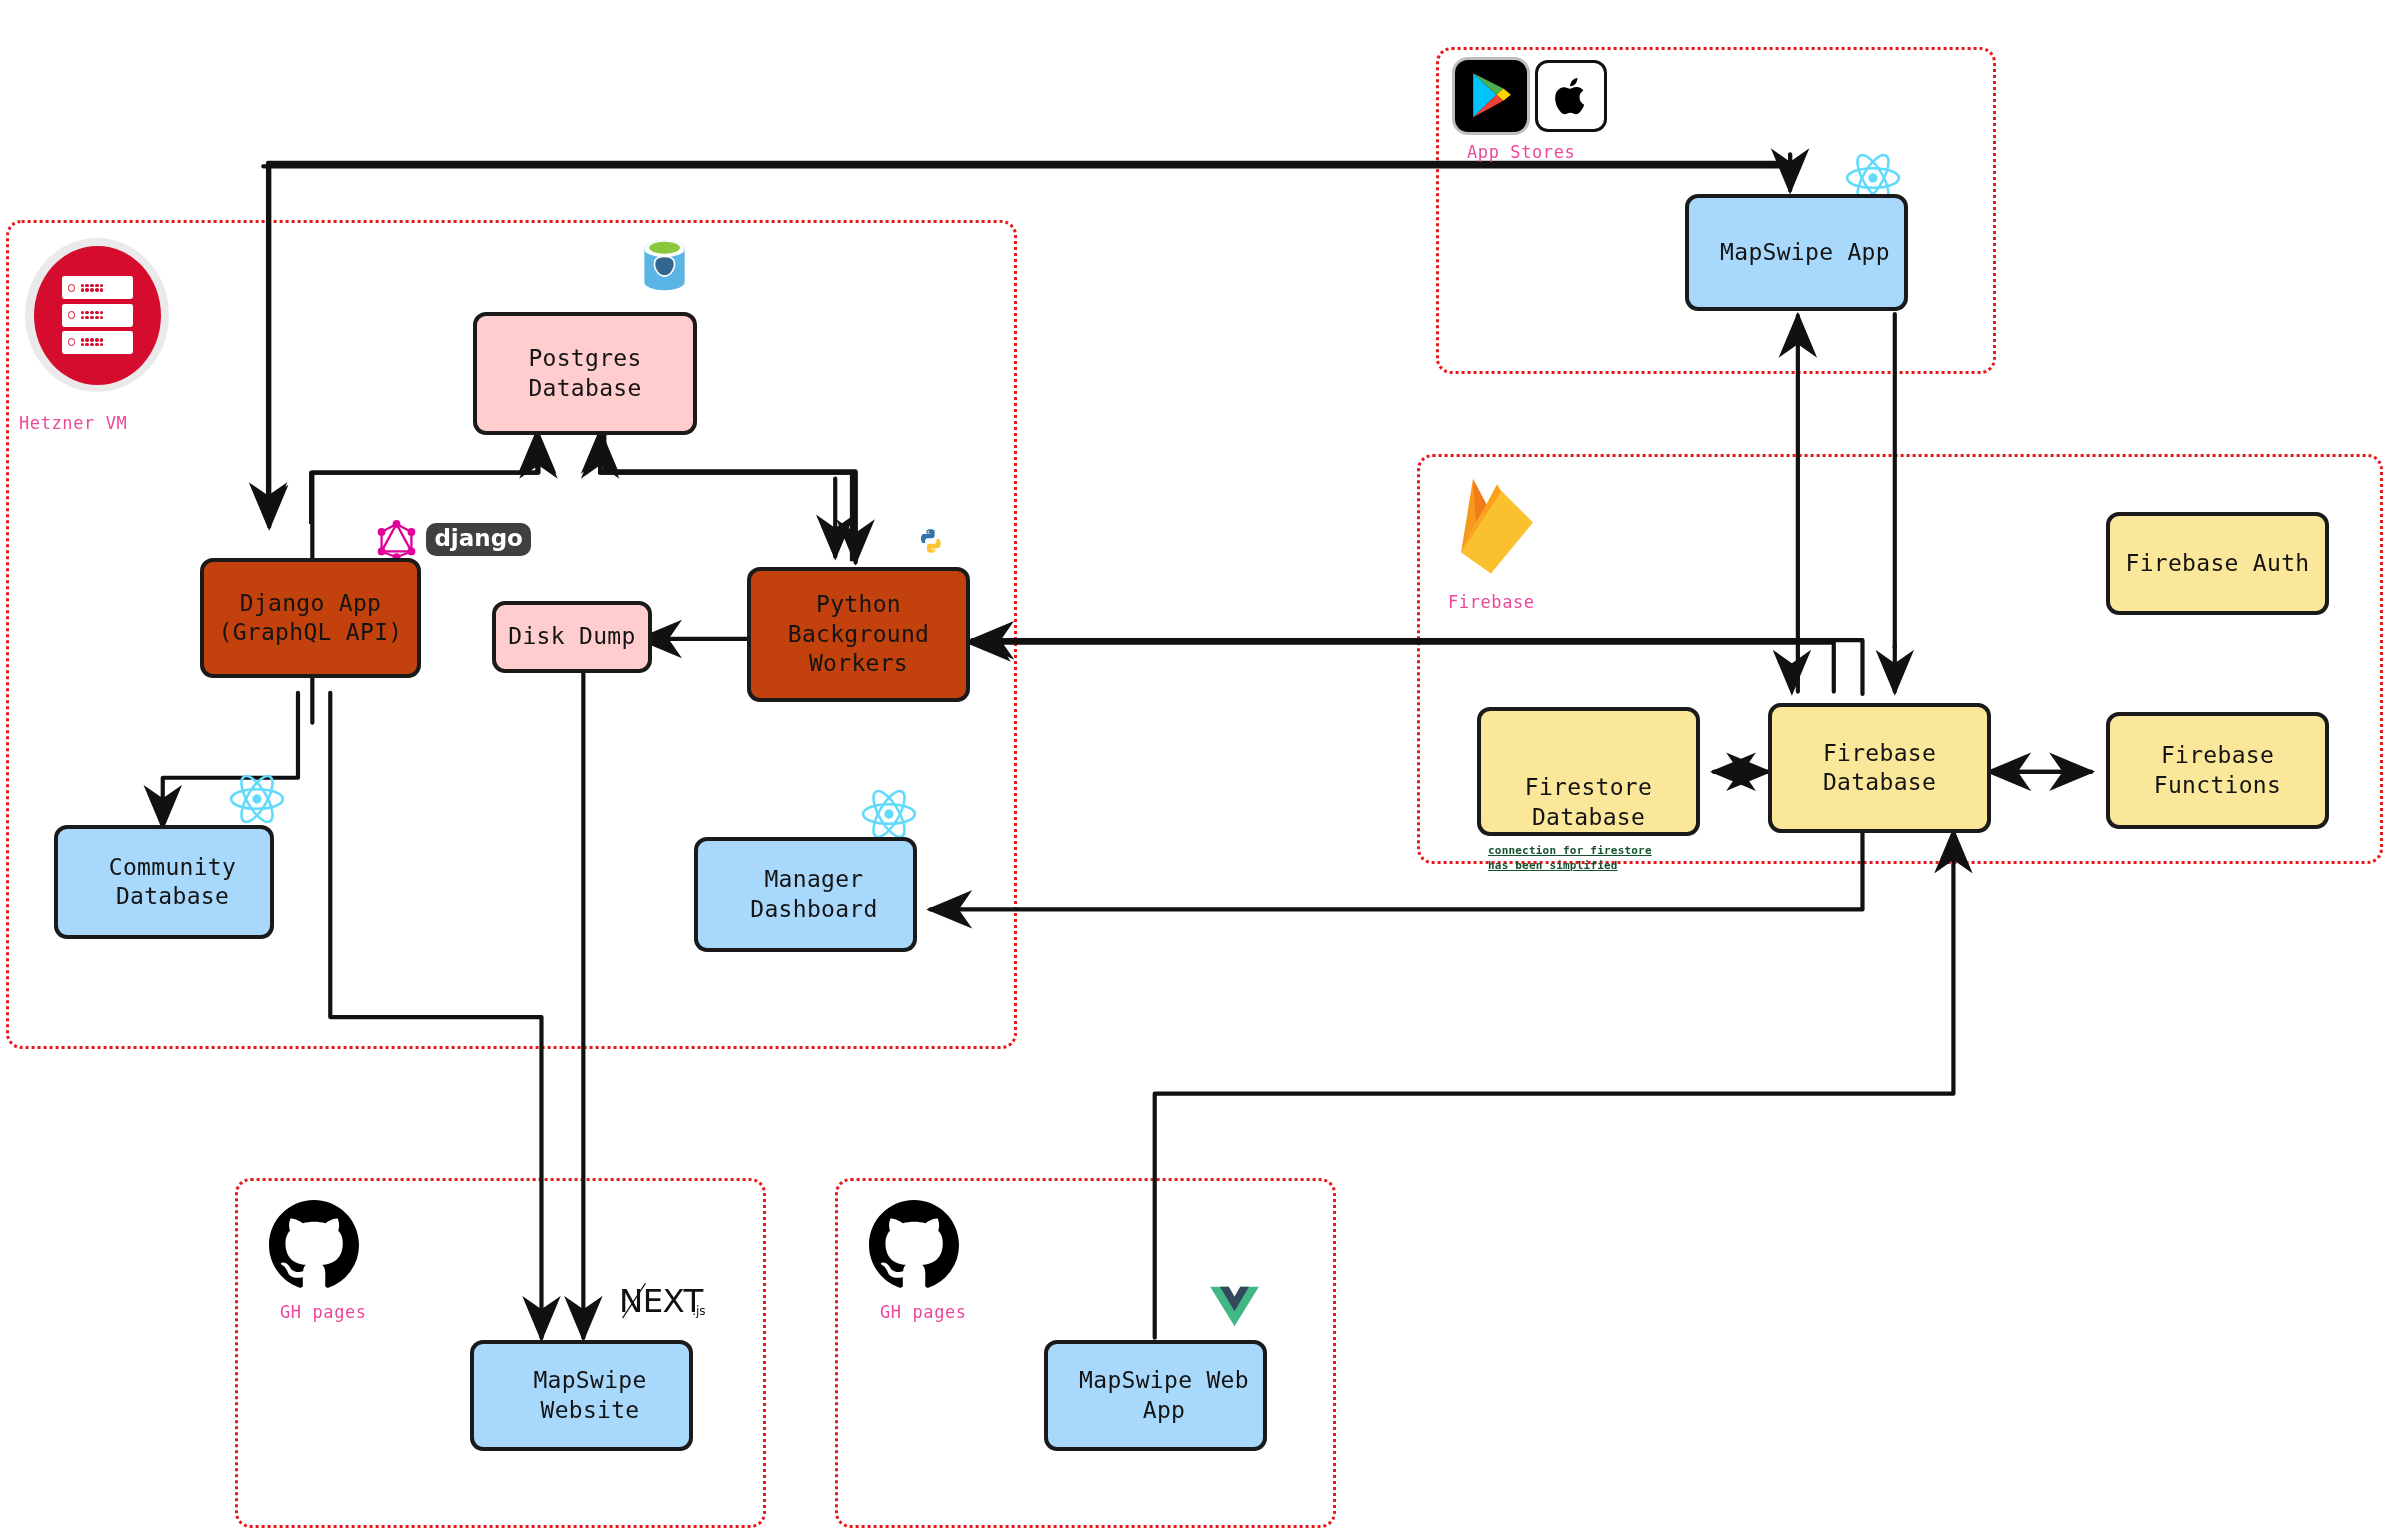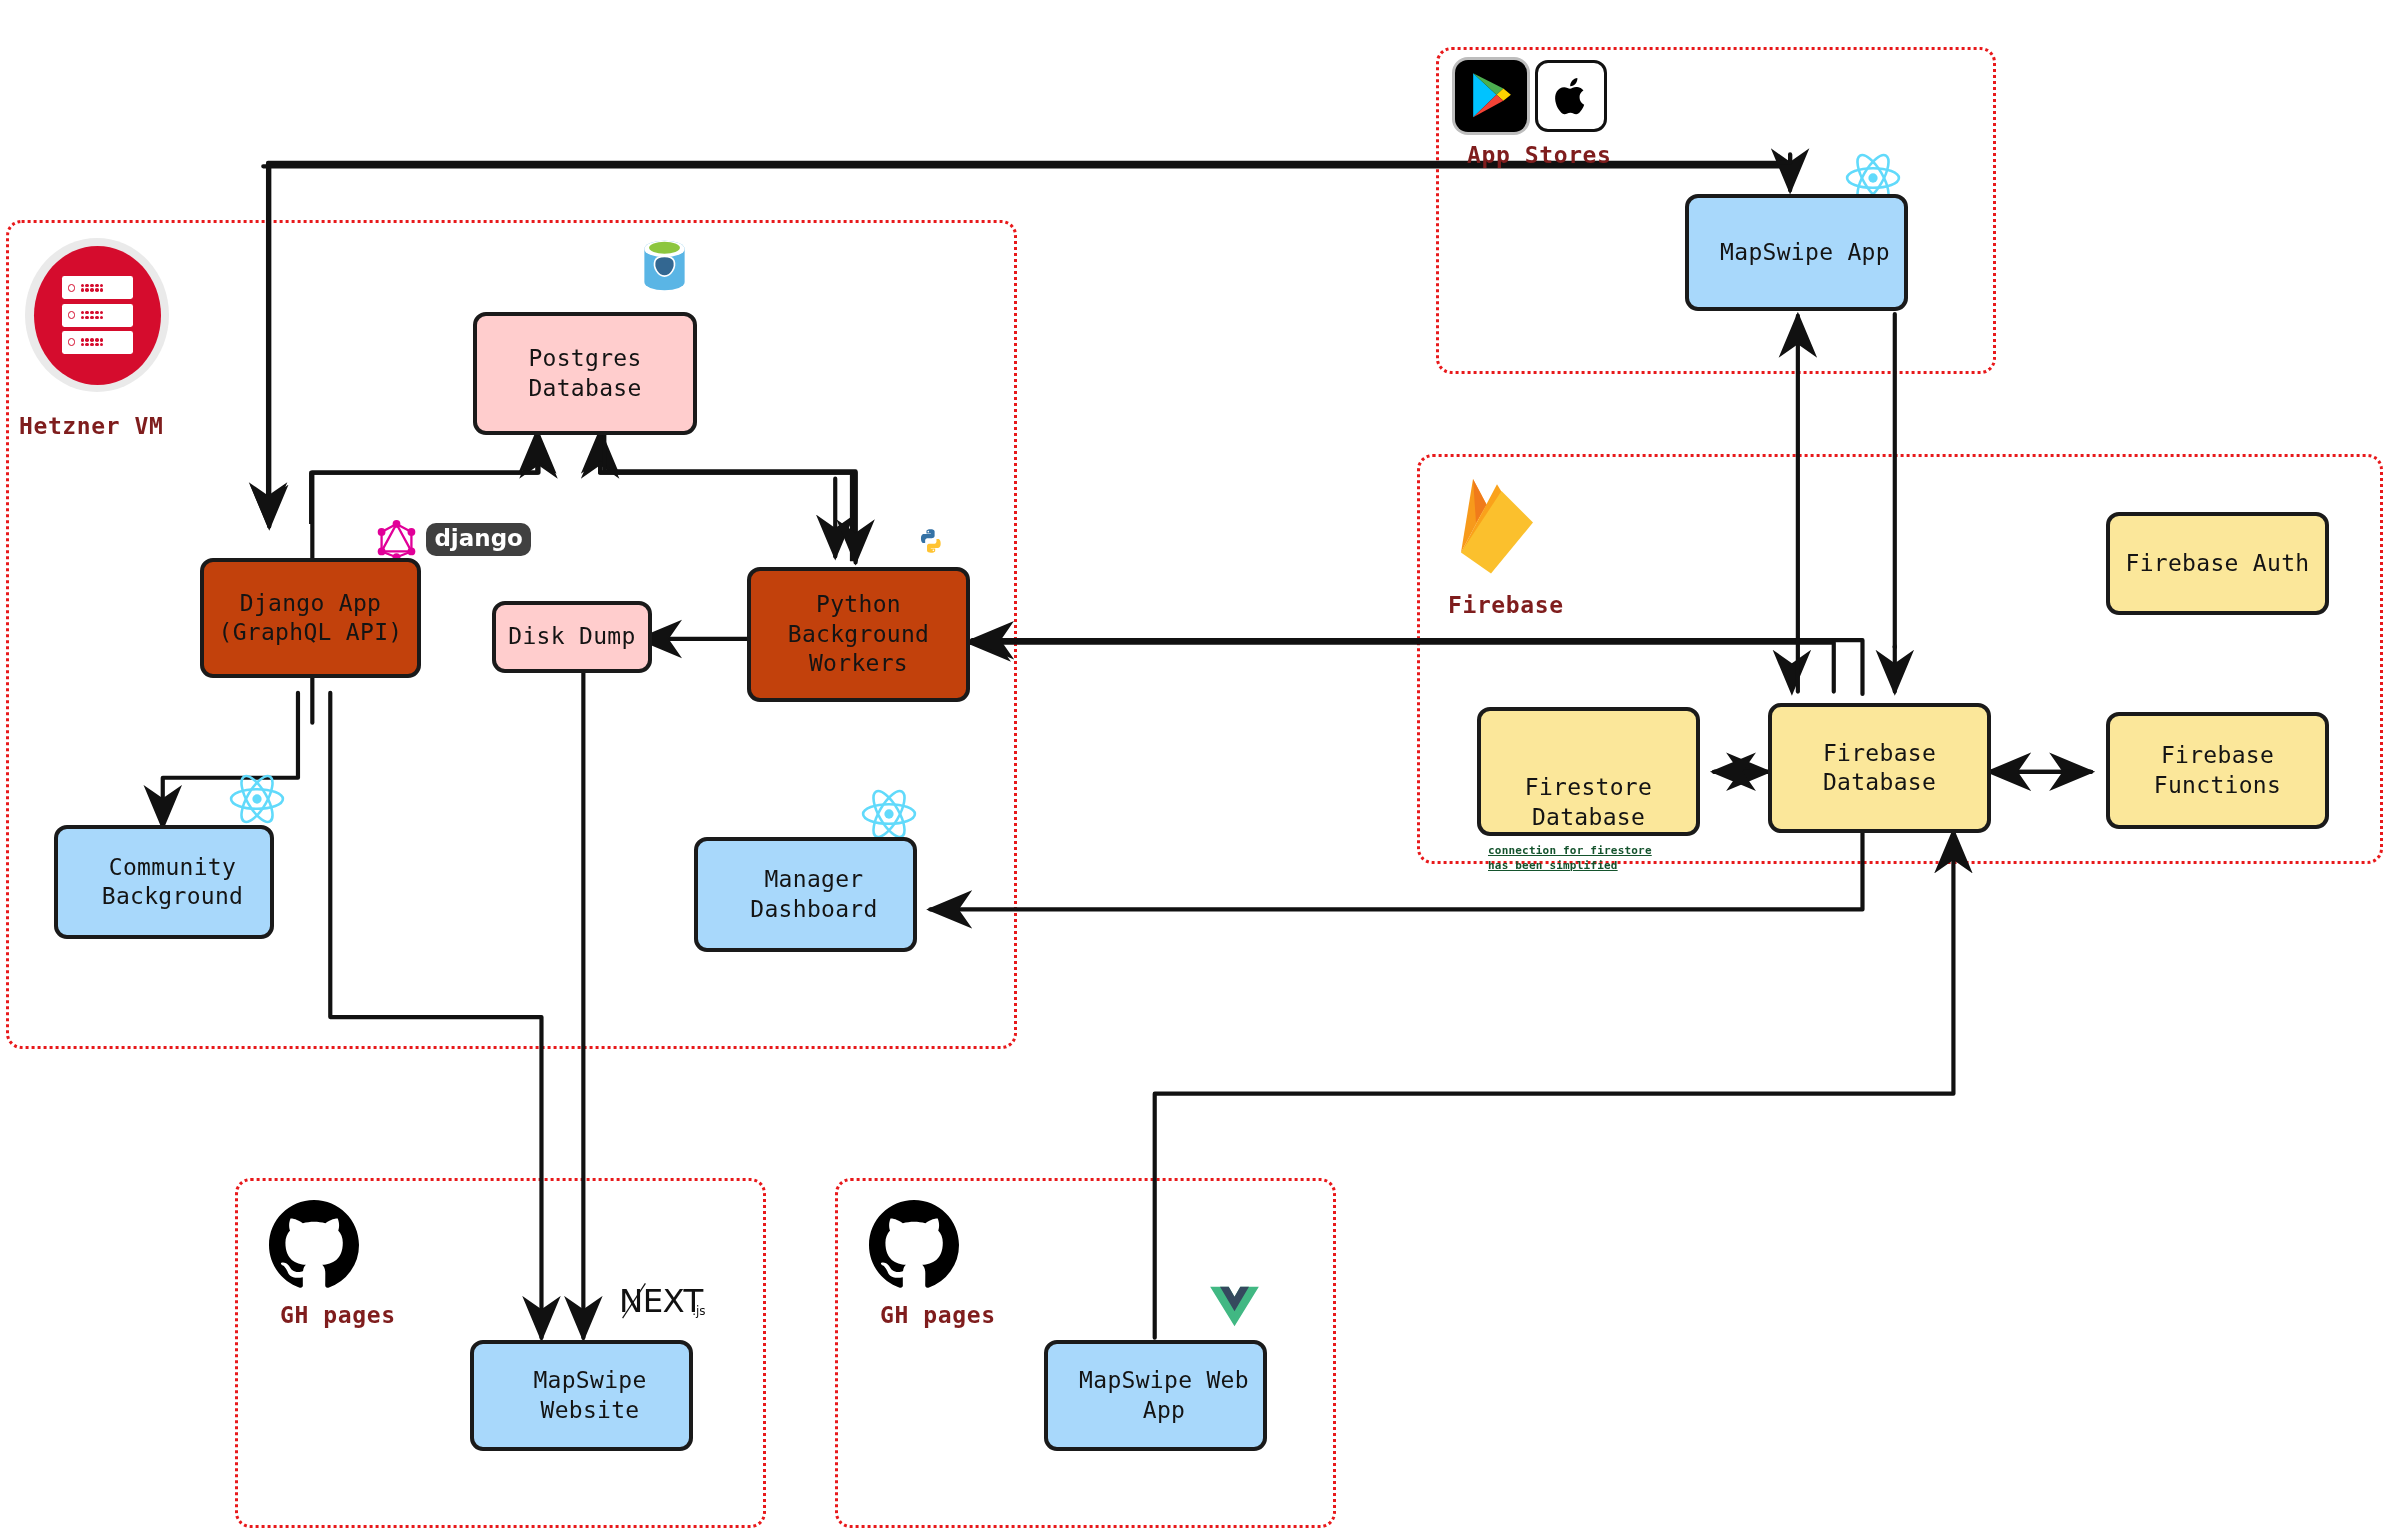--- a/index.html
+++ b/index.html
@@ -14,21 +14,21 @@
   .node{position:absolute;box-sizing:border-box;border:4.2px solid #1a1a1a;border-radius:13px;
         display:flex;align-items:center;justify-content:center;text-align:center;
         font-size:23px;line-height:1.28;color:#141414;letter-spacing:0.3px;}
   .node span{display:block;white-space:pre-line;}
   .n-green{background:#c2410c;}
   .n-pink{background:#ffcdcd;margin-top:16px;}
   .n-blue{background:#a8d8fb;padding-left:17px;}
   .n-yellow{background:#fbe79a;}
 
   
-  .glabel{position:absolute;font-size:23px;color:#7f1d1d;white-space:nowrap;letter-spacing:0.6px;font-weight:bold;}
+  .glabel{position:absolute;font-size:17px;color:#ec4899;white-space:nowrap;letter-spacing:0.6px;}
   .note{position:absolute;font-size:11px;color:#14532d;line-height:1.35;white-space:pre-line;
         font-weight:700;letter-spacing:0.2px;text-decoration:underline;}
 
   .logo{position:absolute;}
   
   .hetzner{width:144px;height:154px;border-radius:50%;background:#eaeaea;
            display:flex;align-items:center;justify-content:center;}
   .hetzner-in{width:127px;height:139px;border-radius:50%;background:#d50c2d;
            display:flex;flex-direction:column;align-items:center;justify-content:center;gap:4.2px;}
   .hrack{width:71px;height:23px;background:#fff;border-radius:2.4px;display:flex;align-items:center;gap:5.4px;padding:0 6px;box-sizing:border-box;}
@@ -332,21 +332,21 @@
   </div>
 
   <div class="node n-green" style="left:747px;top:567px;width:223px;height:135px;">
     <span>Python
 Background
 Workers</span>
   </div>
 
   <div class="node n-blue" style="left:54px;top:825px;width:220px;height:114px;">
     <span>Community
-Background</span>
+Database</span>
   </div>
 
   <div class="node n-blue" style="left:694px;top:837px;width:223px;height:115px;">
     <span>Manager
 Dashboard</span>
   </div>
 
   <div class="node n-blue" style="left:1685px;top:194px;width:223px;height:117px;">
     <span>MapSwipe App</span>
   </div>

